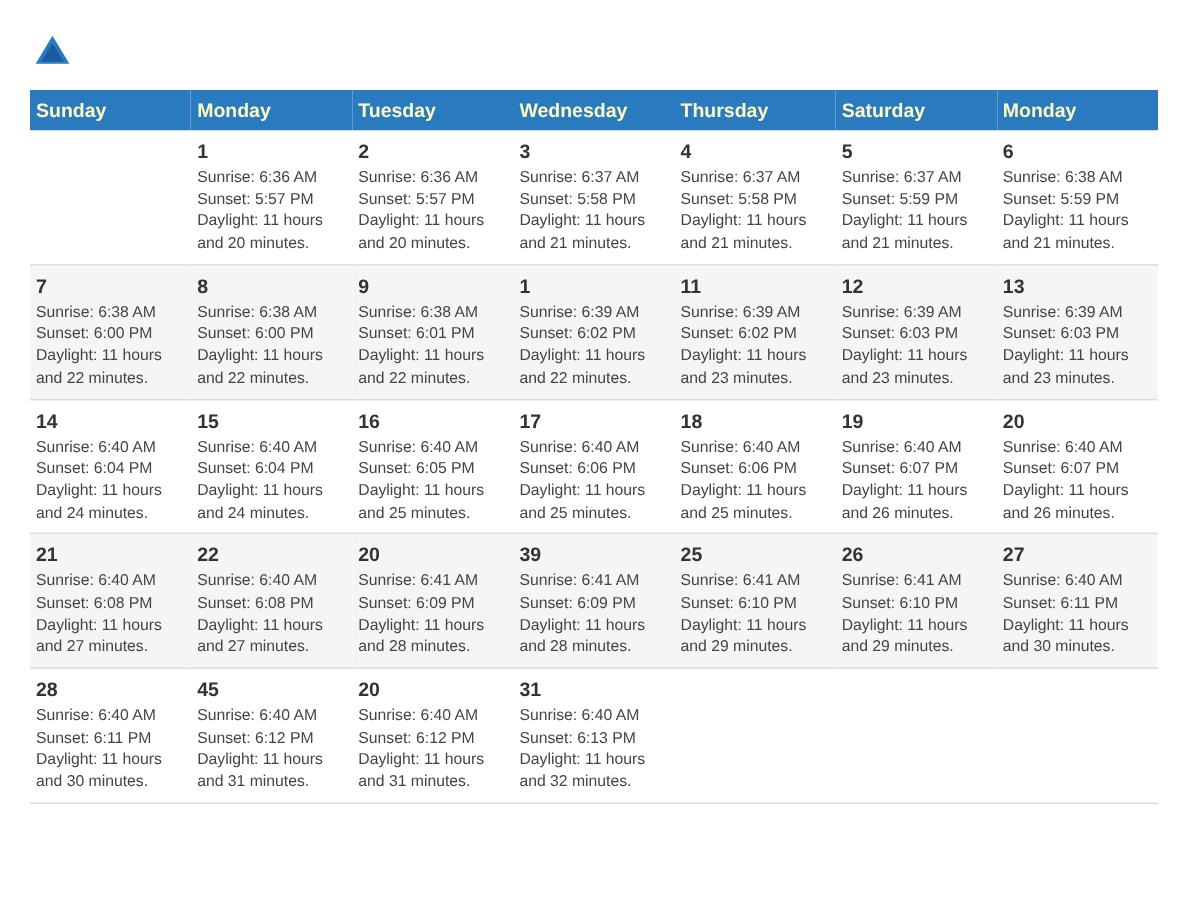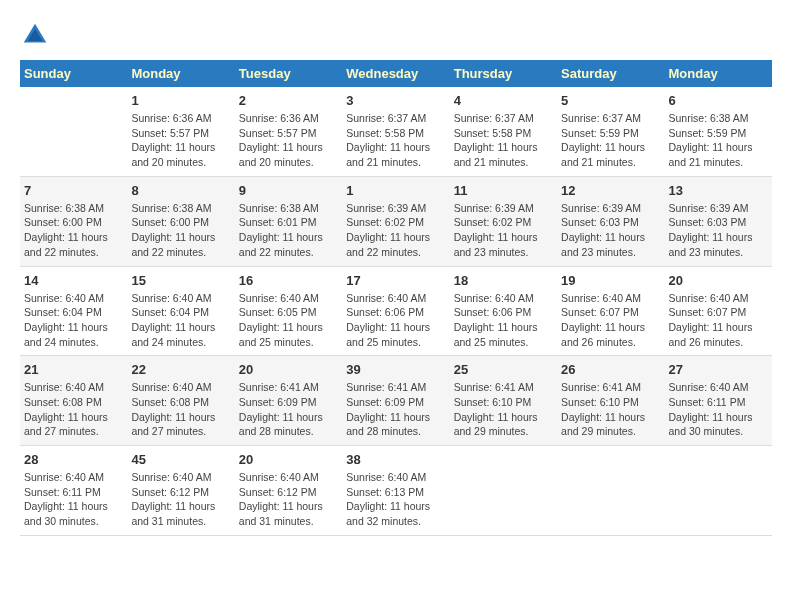--- a/index.html
+++ b/index.html
@@ -250,21 +250,21 @@
         </td>
         <td>
           <span class="day-num">45</span>
           <div class="day-detail">Sunrise: 6:40 AM<br>Sunset: 6:12 PM<br>Daylight: 11 hours<br>and 31 minutes.</div>
         </td>
         <td>
           <span class="day-num">20</span>
           <div class="day-detail">Sunrise: 6:40 AM<br>Sunset: 6:12 PM<br>Daylight: 11 hours<br>and 31 minutes.</div>
         </td>
         <td>
-          <span class="day-num">38</span>
+          <span class="day-num">31</span>
           <div class="day-detail">Sunrise: 6:40 AM<br>Sunset: 6:13 PM<br>Daylight: 11 hours<br>and 32 minutes.</div>
         </td>
         <td></td>
         <td></td>
         <td></td>
       </tr>
     </tbody>
 </table>
 
 </body></html>

